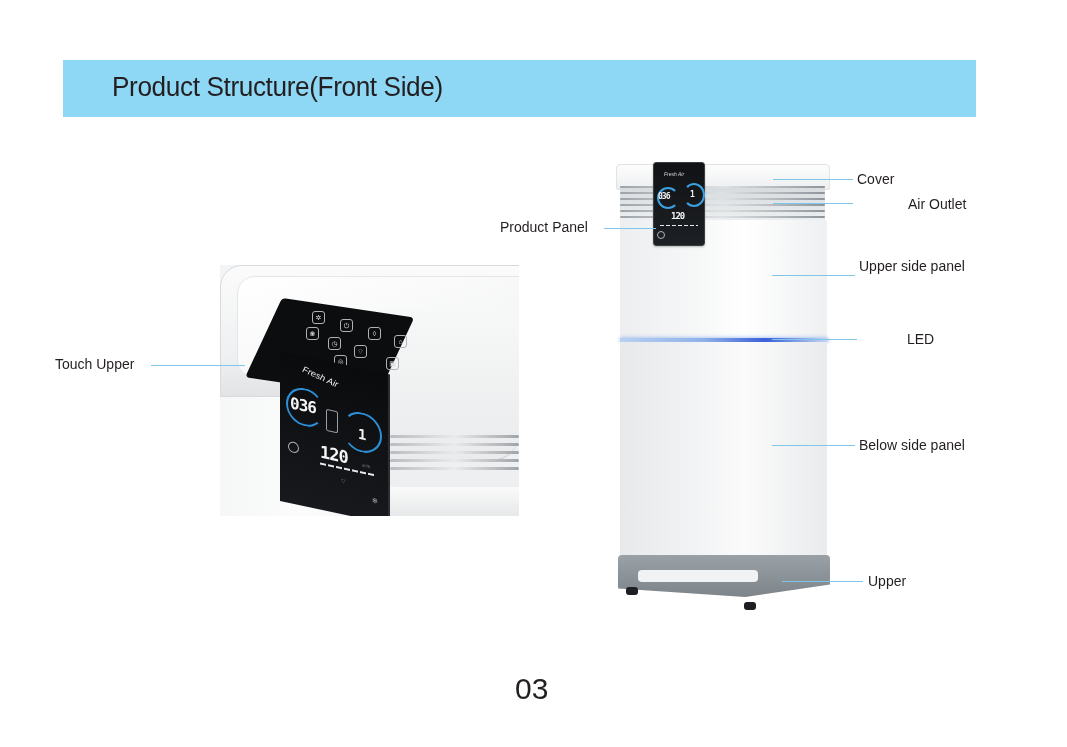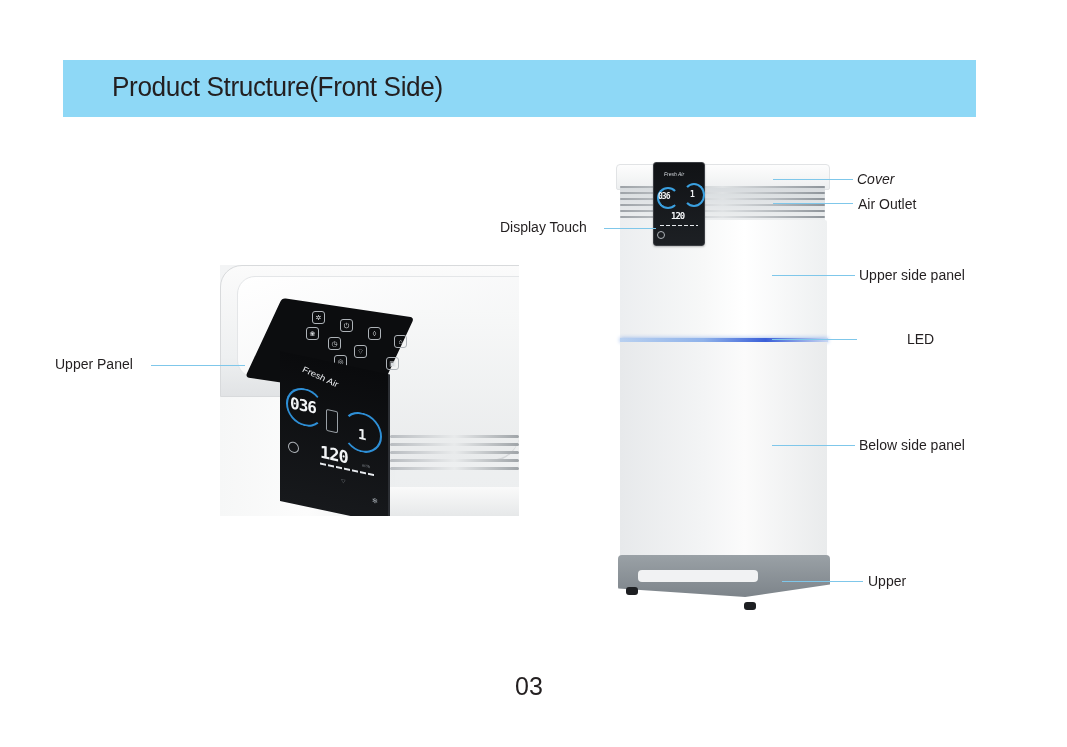--- a/index.html
+++ b/index.html
@@ -5,21 +5,21 @@
   html, body { margin:0; padding:0; background:#ffffff; }
   body { width:1067px; height:747px; position:relative; overflow:hidden; font-family:"Liberation Sans", sans-serif; color:#231f20; }
   .abs { position:absolute; }
 
   .title-bar { left:63px; top:60px; width:913px; height:57px; background:#8ed8f6; }
   .title-text { left:112px; top:72px; font-size:27px; letter-spacing:-0.4px; color:#231f20; white-space:nowrap; transform:scaleX(0.97); transform-origin:left center; }
 
   .label { font-size:14px; color:#231f20; white-space:nowrap; }
   .leader { height:1px; background:#7fc7ea; }
 
-  .page-num { left:515px; top:672px; font-size:25px; color:#231f20; }
+  .page-num { left:515px; top:672px; font-size:30px; color:#231f20; }
 
   
   .closeup { left:220px; top:265px; width:299px; height:251px; overflow:hidden; background:linear-gradient(180deg,#f3f4f5 0%,#eceeef 100%); }
   .cu-lid { left:0; top:0; width:330px; height:130px; border-radius:22px 22px 0 0; background:linear-gradient(180deg,#fbfbfb 0%,#eef0f1 70%,#e1e3e5 100%); border:1px solid #d8dadc; }
   .cu-lid-inner { left:16px; top:10px; width:300px; height:100px; border-radius:18px; border:1px solid #e4e6e8; background:linear-gradient(160deg,#ffffff,#f1f2f3); }
   .cu-right-lid { left:160px; top:45px; width:140px; height:150px; border-radius:0 0 30px 0; background:linear-gradient(180deg,#f7f8f8,#e9ebec); border-bottom:2px solid #d4d6d8; }
   .cu-vents { left:10px; top:80px; width:60px; height:50px; }
   .cu-vents2 { left:170px; top:170px; width:129px; height:50px; }
   .vent-line { height:3px; background:linear-gradient(90deg,#b9bdc1,#e8eaeb,#9fa4a8); margin-bottom:5px; border-radius:2px; }
   .cu-body { left:0; top:120px; width:175px; height:131px; background:linear-gradient(90deg,#f6f7f7,#fcfcfc,#eceeef); }
@@ -101,21 +101,21 @@
     <div class="abs seg" style="left:78px;top:58px;font-size:14px;">1</div>
     <div class="abs seg" style="left:40px;top:82px;font-size:17px;">120</div>
     <div class="abs tiny" style="left:82px;top:94px;">m³/h</div>
     <div class="abs" style="left:8px;top:88px;width:9px;height:9px;border:1px solid #aeb3b8;border-radius:50%;"></div>
     <div class="abs dash-row"></div>
     <div class="abs" style="left:60px;top:112px;font-size:7px;color:#9aa0a6;">⌔</div>
     <div class="abs" style="left:92px;top:126px;font-size:7px;color:#9aa0a6;">✻</div>
   </div>
 </div>
 
-<div class="abs label" style="left:55px;top:356px;">Upper Panel</div>
+<div class="abs label" style="left:55px;top:356px;">Touch Upper</div>
 <div class="abs leader" style="left:151px;top:365px;width:94px;"></div>
 
 <div class="abs unit">
   <div class="abs u-cover"></div>
   <div class="abs u-outlet">
     <div class="vent-line"></div>
       <div class="vent-line"></div>
       <div class="vent-line"></div>
       <div class="vent-line"></div>
       <div class="vent-line"></div>
@@ -134,31 +134,31 @@
     <div class="abs ring ud-ring-l"></div>
     <div class="abs seg" style="left:4px;top:29px;font-size:8px;">036</div>
     <div class="abs ring ud-ring-r"></div>
     <div class="abs seg" style="left:36px;top:27px;font-size:8px;">1</div>
     <div class="abs seg" style="left:17px;top:48px;font-size:9px;">120</div>
     <div class="abs" style="left:6px;top:62px;width:38px;height:1px;background:repeating-linear-gradient(90deg,#e7eaee 0 4px,transparent 4px 6px);"></div>
     <div class="abs" style="left:3px;top:68px;width:6px;height:6px;border:1px solid #aeb3b8;border-radius:50%;"></div>
   </div>
 </div>
 
-<div class="abs label" style="left:500px;top:219px;">Display Touch</div>
+<div class="abs label" style="left:500px;top:219px;">Product Panel</div>
 <div class="abs leader" style="left:604px;top:228px;width:52px;"></div>
 
 <div class="abs leader" style="left:773px;top:179px;width:80px;"></div>
-<div class="abs label" style="left:857px;top:171px;font-style:italic;">Cover</div>
+<div class="abs label" style="left:857px;top:171px;">Cover</div>
 
 <div class="abs leader" style="left:773px;top:203px;width:80px;"></div>
-<div class="abs label" style="left:858px;top:196px;">Air Outlet</div>
+<div class="abs label" style="left:908px;top:196px;">Air Outlet</div>
 
 <div class="abs leader" style="left:772px;top:275px;width:83px;"></div>
-<div class="abs label" style="left:859px;top:267px;">Upper side panel</div>
+<div class="abs label" style="left:859px;top:258px;">Upper side panel</div>
 
 <div class="abs leader" style="left:772px;top:339px;width:85px;"></div>
 <div class="abs label" style="left:907px;top:331px;">LED</div>
 
 <div class="abs leader" style="left:772px;top:445px;width:83px;"></div>
 <div class="abs label" style="left:859px;top:437px;">Below side panel</div>
 
 <div class="abs leader" style="left:782px;top:581px;width:81px;"></div>
 <div class="abs label" style="left:868px;top:573px;">Upper</div>
 

